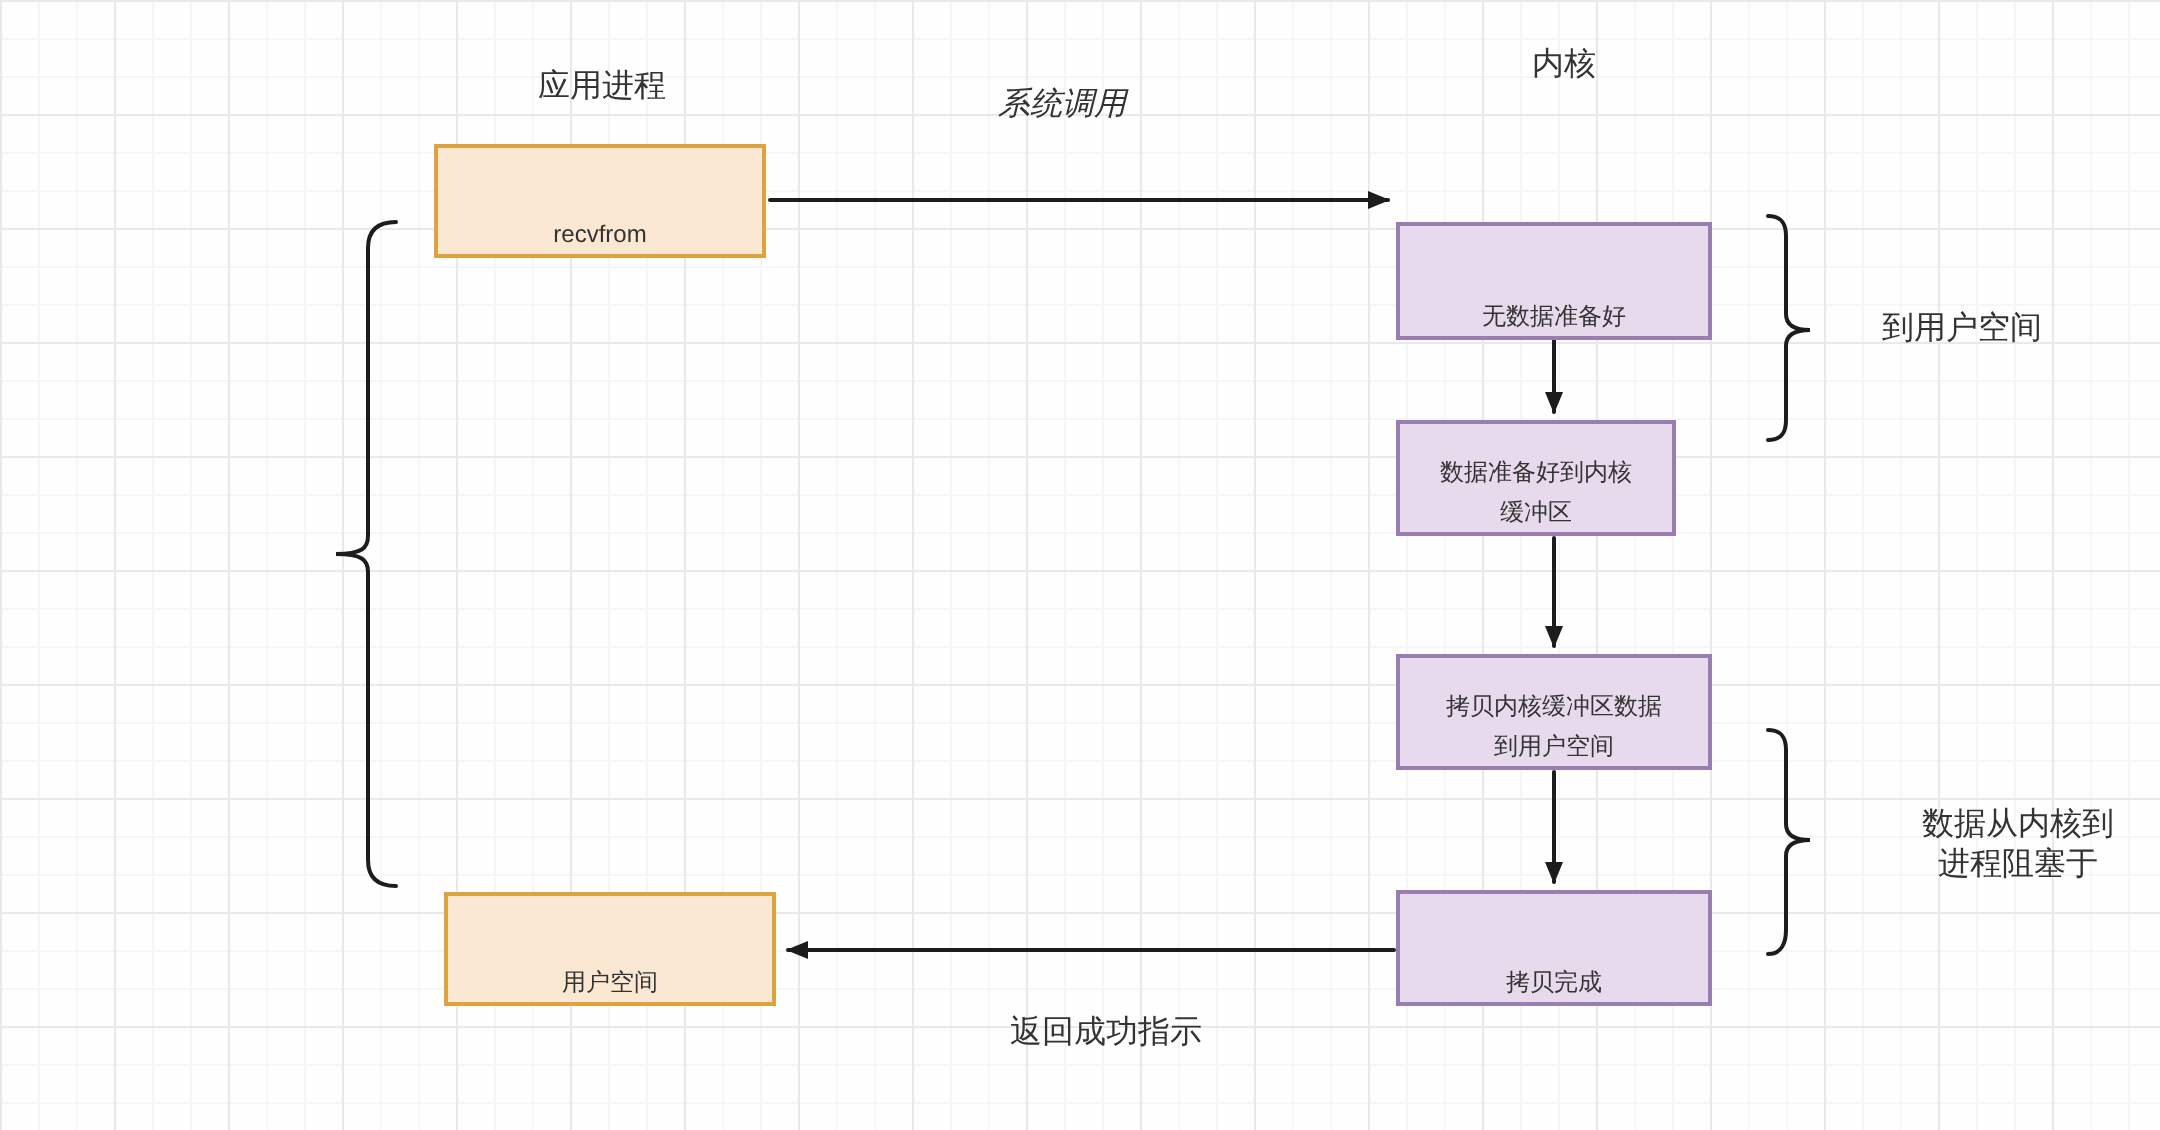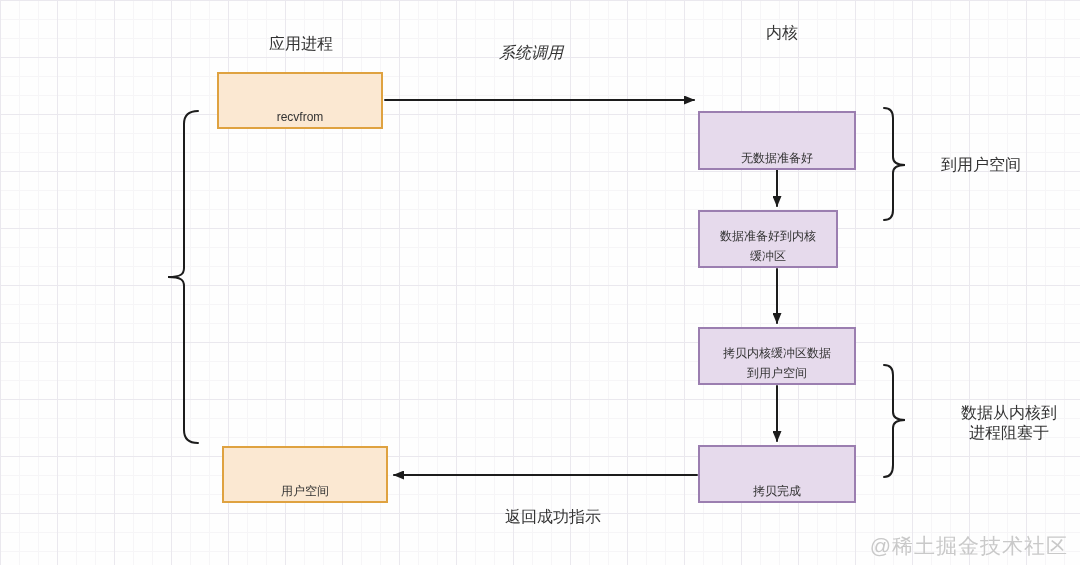--- a/index.html
+++ b/index.html
@@ -105,15 +105,14 @@
 
   <div class="node orange" style="left:222px;top:446px;width:166px;height:57px;">
     <span>用户空间</span>
   </div>
 
   <div class="lbl" style="left:939px;top:155px;width:84px;">到用户空间</div>
   <div class="lbl" style="left:949px;top:403px;width:120px;">
     <span>数据从内核到</span><br><span>进程阻塞于</span>
   </div>
 
-  <div class="watermark">@稀土掘金技术社区</div>
 
 </div>
 
 </body></html>

